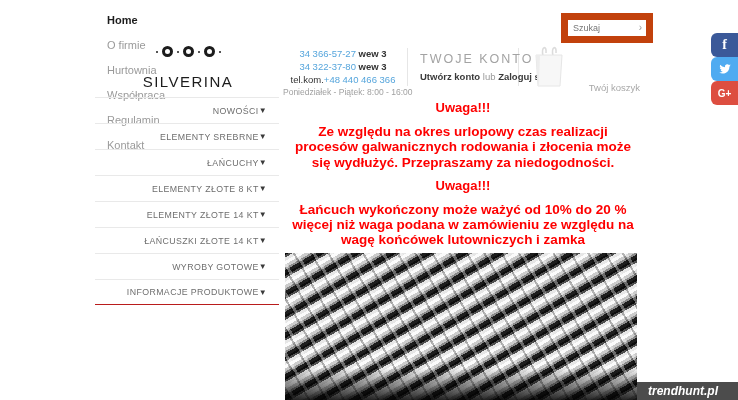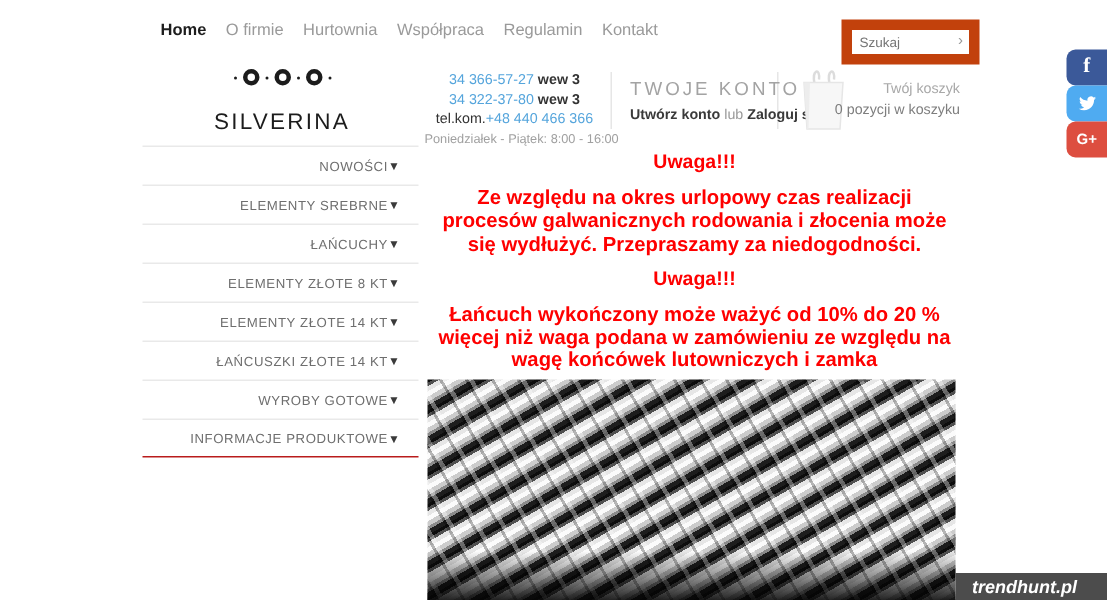--- a/index.html
+++ b/index.html
@@ -2,21 +2,21 @@
 <html><head>
 <meta charset="utf-8">
 <style>
   html,body{margin:0;padding:0;}
   body{
     width:738px;height:400px;position:relative;overflow:hidden;
     background:#ffffff;font-family:"Liberation Sans","DejaVu Sans",sans-serif;
     -webkit-font-smoothing:antialiased;
   }
   
-  .topnav{position:absolute;left:107px;top:14px;display:flex;gap:13px;font-size:11px;color:#9a9a9a;}
+  .topnav{position:absolute;left:107px;top:14px;display:flex;gap:13px;font-size:11px;color:#9a9a9a;flex-direction:column;}
   .topnav a{color:#9a9a9a;text-decoration:none;cursor:pointer;}
   .topnav a.active{color:#1d1d1d;font-weight:bold;}
   .searchbox{
     position:absolute;left:561px;top:13px;width:78px;height:16px;
     border:7px solid #c2410c;background:#fff;display:flex;align-items:center;justify-content:space-between;
   }
   .searchbox input{
     border:none;outline:none;flex:1;font-size:9px;color:#777;padding:0 0 0 5px;
     font-family:"Liberation Sans",sans-serif;background:transparent;min-width:0;
   }
@@ -37,21 +37,21 @@
   .vdiv.d1{left:407px;}
   .vdiv.d2{left:518px;}
   
   .account{position:absolute;left:420px;top:52px;}
   .account .title{font-size:12.5px;letter-spacing:2px;color:#a3a3a3;}
   .account .links{margin-top:5px;font-size:9.5px;color:#999;}
   .account .links a{color:#3a3a3a;font-weight:bold;text-decoration:none;cursor:pointer;}
   
   .bag{position:absolute;left:531px;top:44px;width:36px;height:44px;cursor:pointer;}
   .cart-info{position:absolute;left:543px;top:53px;width:97px;text-align:right;font-size:9.5px;line-height:14px;}
-  .cart-info .lbl{color:#a8a8a8;}
+  .cart-info .lbl{color:#a8a8a8;margin-top:28px;}
   .cart-info .st{color:#7e7e7e;}
   
   .social{position:absolute;right:0;top:33px;width:27px;}
   .social .sbtn{
     width:27px;height:24px;border-radius:6px 0 0 6px;color:#fff;
     display:flex;align-items:center;justify-content:center;cursor:pointer;
     font-weight:bold;font-size:12px;
   }
   .sbtn.fb{background:#3b5999;font-family:"Liberation Serif",serif;font-size:14px;}
   .sbtn.tw{background:#4fabf1;}
@@ -147,21 +147,20 @@
 </div>
 
 <svg class="bag" viewBox="0 0 36 44">
   <path d="M12 12 C10 2 16 1 15 9" fill="none" stroke="#dcdcdc" stroke-width="1.6"></path>
   <path d="M22 12 C20 2 26 1 25 9" fill="none" stroke="#dcdcdc" stroke-width="1.6"></path>
   <path d="M5 11 L31 11 L29 42 L7 42 Z" fill="#f7f7f7" stroke="#e6e6e6" stroke-width="1"></path>
   <path d="M5 11 L9 11 L8 42 L7 42 Z" fill="#ededed"></path>
 </svg>
 <div class="cart-info">
   <div class="lbl">Twój koszyk</div>
-  <div class="st">0 pozycji w koszyku</div>
 </div>
 
 <div class="social">
   <div class="sbtn fb">
     <span>f</span>
   </div>
   <div class="sbtn tw">
     <svg viewBox="0 0 24 24">
         <path d="M22 5.8c-.7.3-1.5.5-2.3.6.8-.5 1.4-1.3 1.7-2.2-.8.5-1.6.8-2.5 1a4 4 0 0 0-6.9 3.6A11.4 11.4 0 0 1 3.7 4.6a4 4 0 0 0 1.2 5.3c-.6 0-1.2-.2-1.8-.5v.1a4 4 0 0 0 3.2 3.9 4 4 0 0 1-1.8.1 4 4 0 0 0 3.7 2.8A8 8 0 0 1 2 18a11.3 11.3 0 0 0 6.1 1.8c7.4 0 11.4-6.1 11.4-11.4v-.5c.8-.6 1.5-1.3 2-2.1z"></path>
       </svg>

